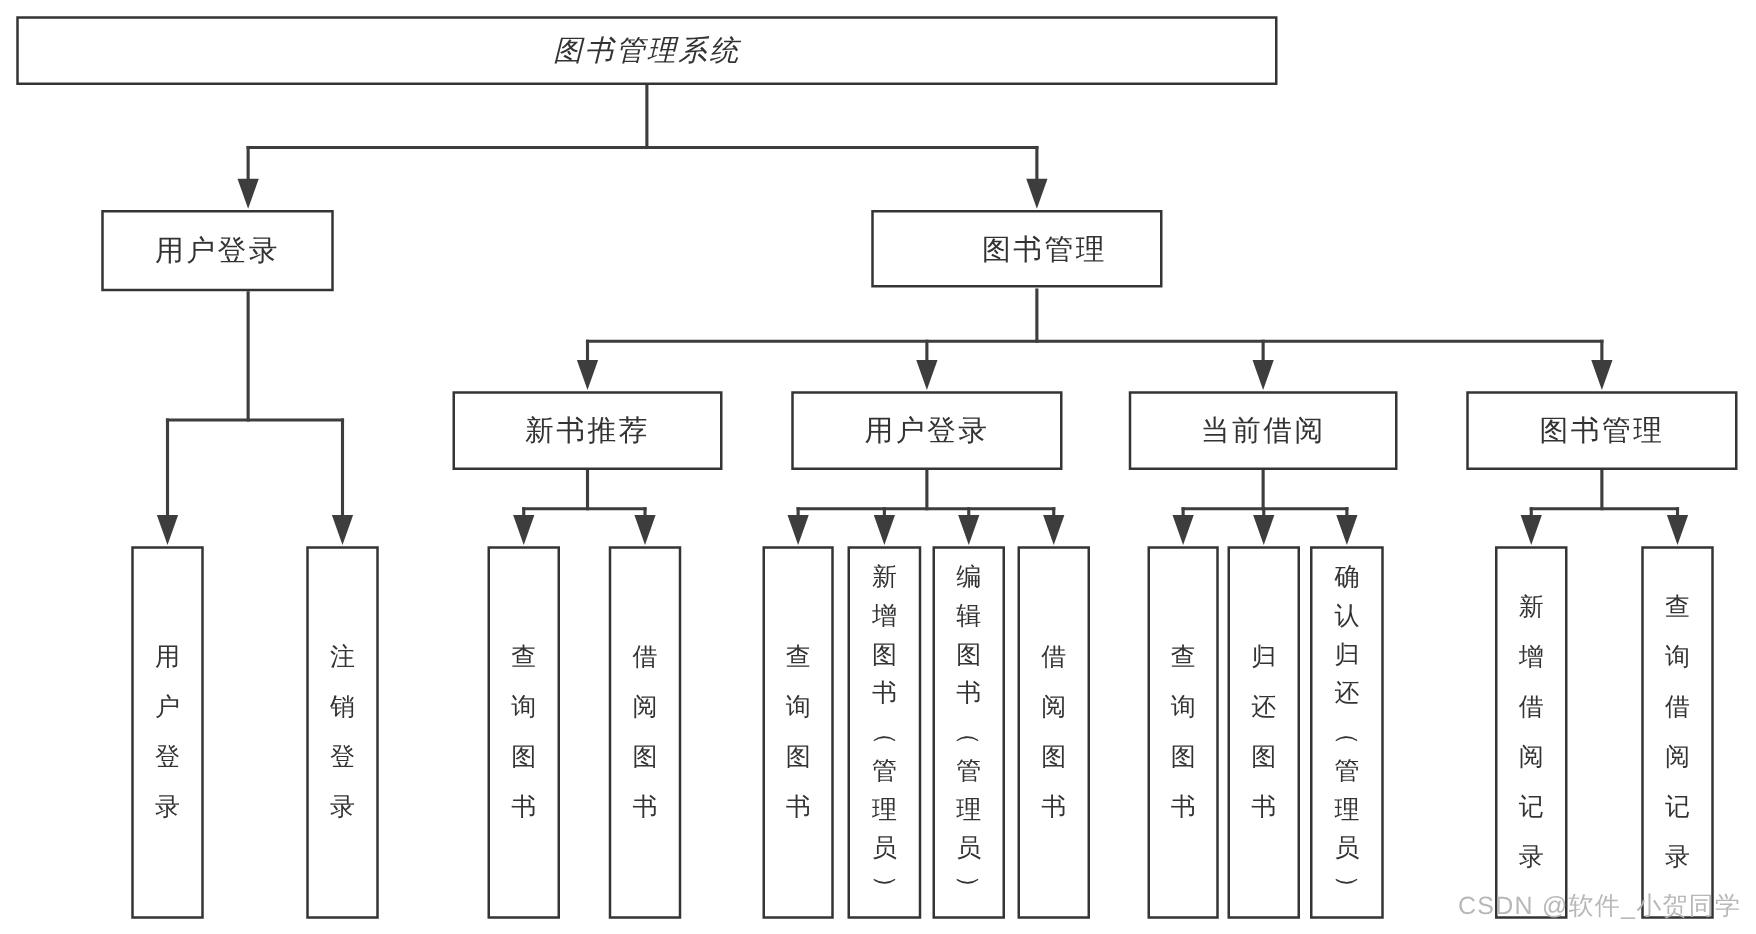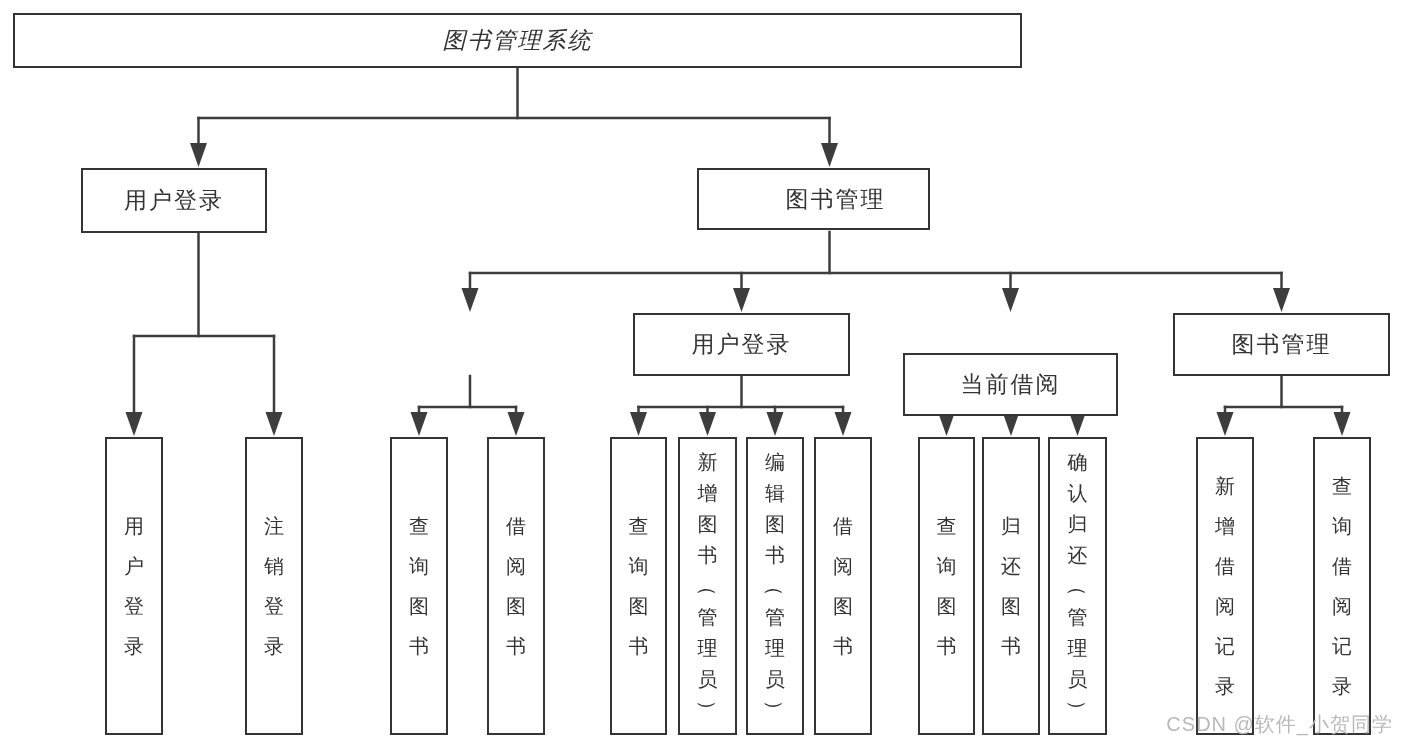--- a/index.html
+++ b/index.html
@@ -125,20 +125,23 @@
       <span class="vtext" style="gap: 20px;">
         <span class="ch">注</span>
         <span class="ch">销</span>
         <span class="ch">登</span>
         <span class="ch">录</span>
       </span>
     </div>
     <div class="node" style="left: 697px; top: 168px; width: 233px; height: 62px; padding-left: 44px;">
       <span class="hlabel">图书管理</span>
     </div>
+    <div class="node" style="left: 362px; top: 313px; width: 216px; height: 63px;">
+      <span class="hlabel">新书推荐</span>
+    </div>
     <div class="node" style="left: 390px; top: 437px; width: 58px; height: 298px;">
       <span class="vtext" style="gap: 20px;">
         <span class="ch">查</span>
         <span class="ch">询</span>
         <span class="ch">图</span>
         <span class="ch">书</span>
       </span>
     </div>
     <div class="node" style="left: 487px; top: 437px; width: 58px; height: 298px;">
       <span class="vtext" style="gap: 20px;">
@@ -186,21 +189,21 @@
       </span>
     </div>
     <div class="node" style="left: 814px; top: 437px; width: 58px; height: 298px;">
       <span class="vtext" style="gap: 20px;">
         <span class="ch">借</span>
         <span class="ch">阅</span>
         <span class="ch">图</span>
         <span class="ch">书</span>
       </span>
     </div>
-    <div class="node" style="left: 903px; top: 313px; width: 215px; height: 63px; margin-top: 40px;">
+    <div class="node" style="left: 903px; top: 313px; width: 215px; height: 63px;">
       <span class="hlabel">当前借阅</span>
     </div>
     <div class="node" style="left: 918px; top: 437px; width: 57px; height: 298px;">
       <span class="vtext" style="gap: 20px;">
         <span class="ch">查</span>
         <span class="ch">询</span>
         <span class="ch">图</span>
         <span class="ch">书</span>
       </span>
     </div>

